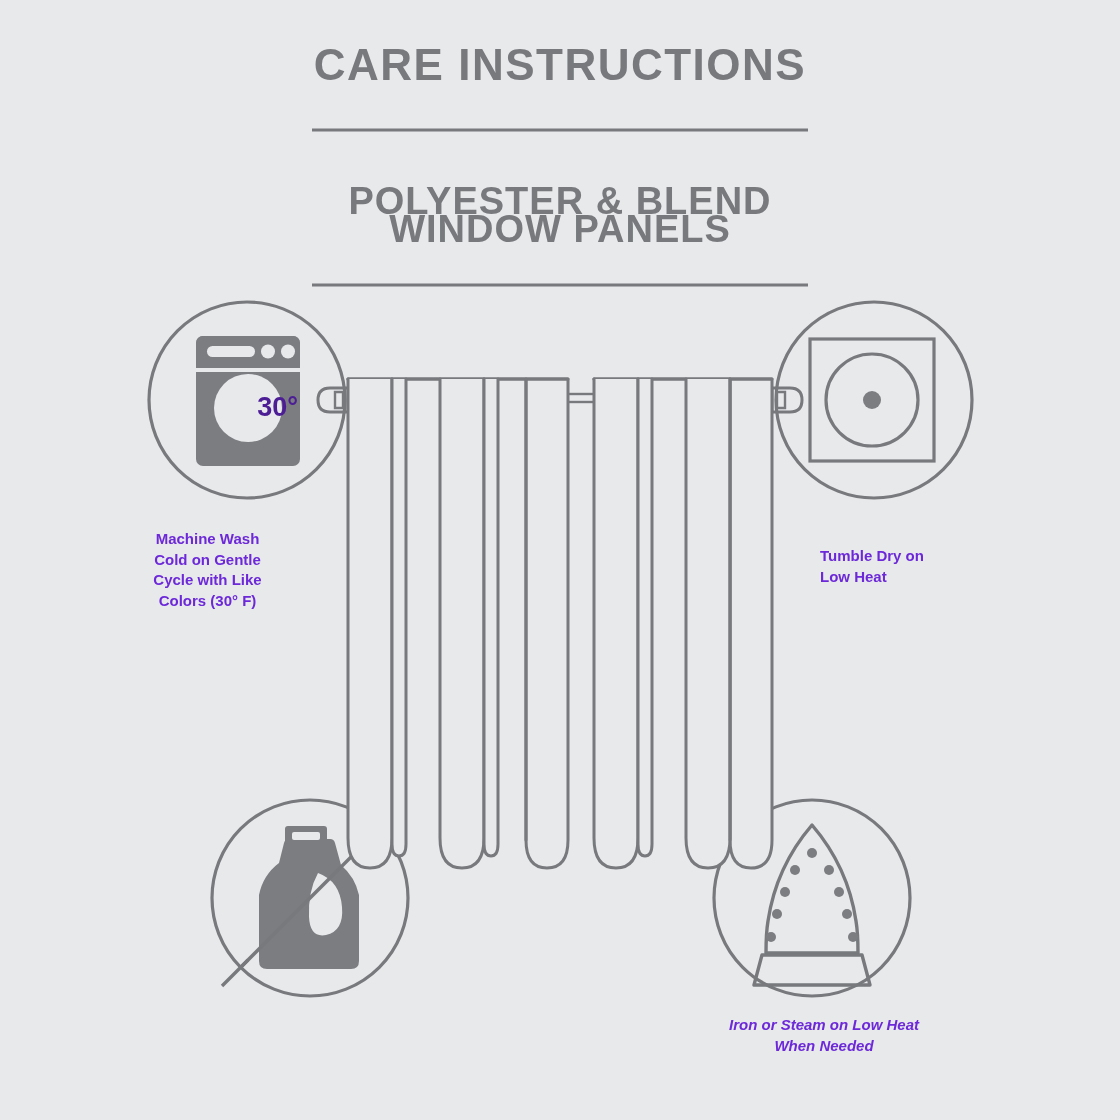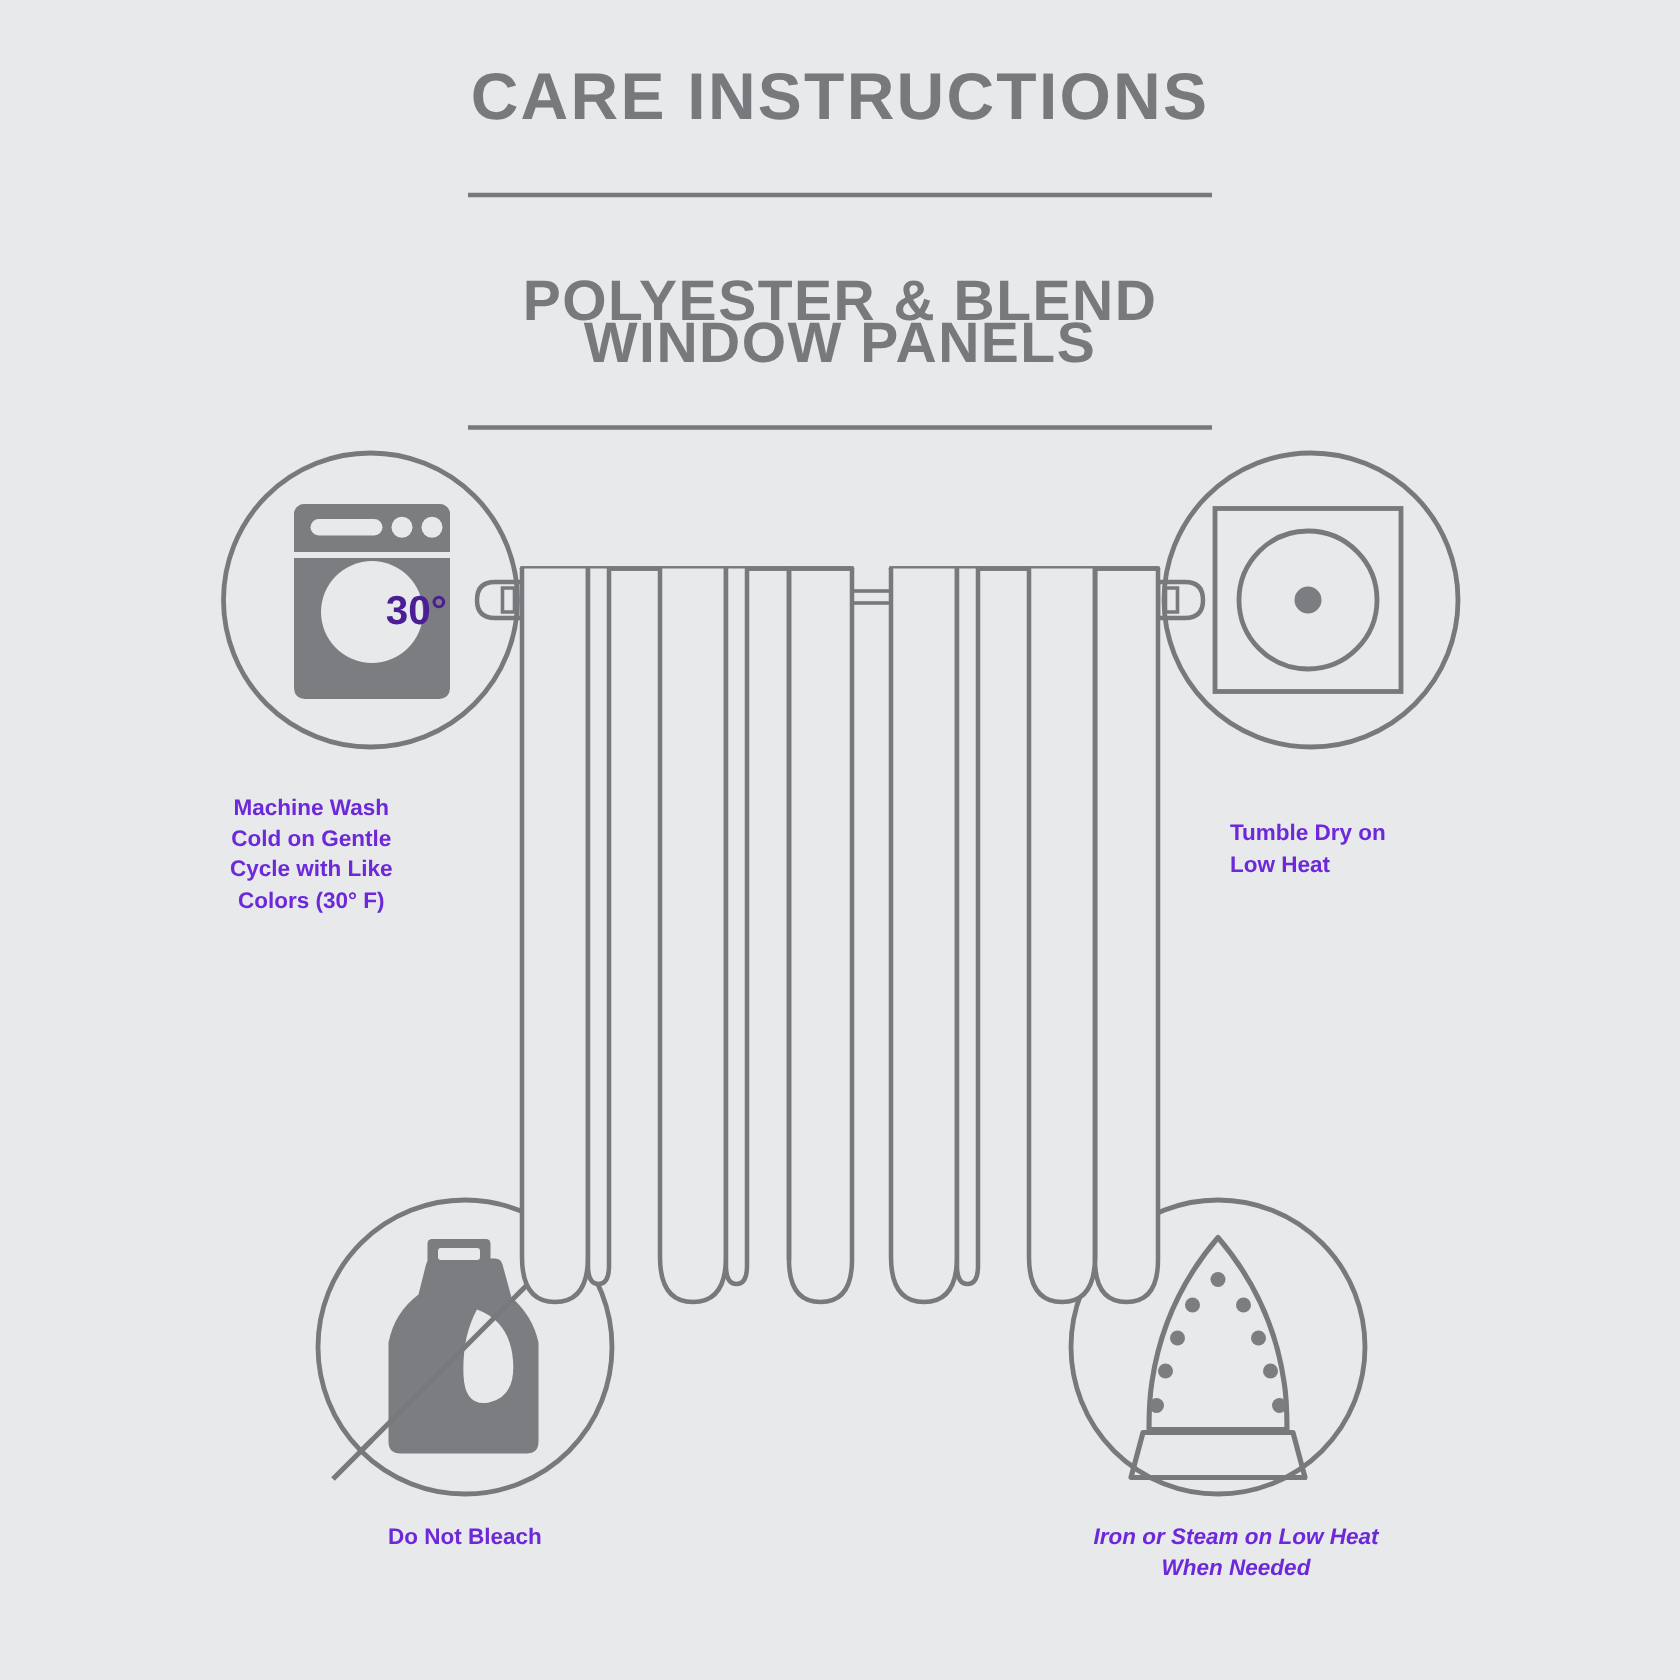--- a/index.html
+++ b/index.html
@@ -207,18 +207,17 @@
   <div class="ttl" id="title-main">CARE INSTRUCTIONS</div>
   <div class="ttl" id="sub1">POLYESTER &amp; BLEND</div>
   <div class="ttl" id="sub2">WINDOW PANELS</div>
 
   <div class="cap" id="cap-wash">Machine Wash
 Cold on Gentle
 Cycle with Like
 Colors (30° F)</div>
   <div class="cap" id="cap-dry">Tumble Dry on
 Low Heat</div>
-  <div class="cap" id="cap-bleach">Do Not Bleach</div>
   <div class="cap" id="cap-iron">Iron or Steam on Low Heat
 When Needed</div>
 
   <div style="position:absolute;left:198px;top:392px;width:100px;text-align:right;color:#4c1d95;font-weight:bold;font-size:27px;letter-spacing:0px;">30°</div>
 </div>
 
 </body></html>

